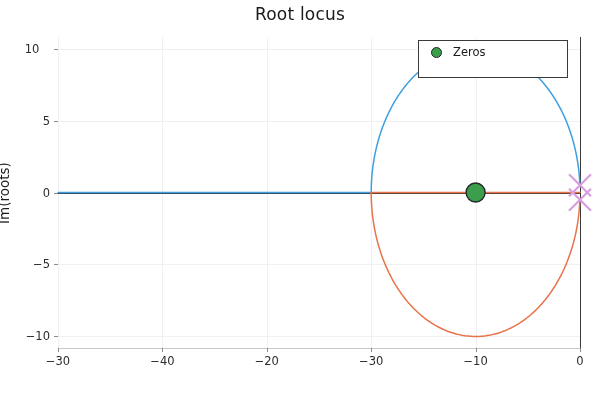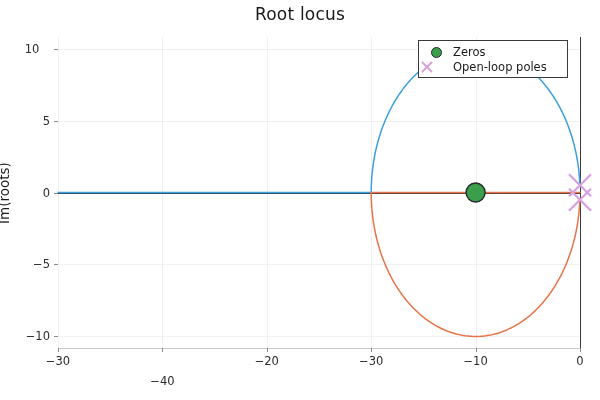--- a/index.html
+++ b/index.html
@@ -129,21 +129,21 @@
       </div>
     <div id="zero-axes">
         <div class="axis-zero-v" style="left: 522px; top: 0px; height: 311px;"></div>
         <div class="axis-zero-h" style="top: 155.5px; left: 0px; width: 522px;"></div>
       </div>
   </div>
 
   <div id="ticks-x">
       <div class="tick-x" style="left: 58px; top: 354px;">−30</div>
       <div class="tick-mark-x" style="left: 58px; top: 348px;"></div>
-      <div class="tick-x" style="left: 162.4px; top: 354px; margin-top: 20px;">−40</div>
+      <div class="tick-x" style="left: 162.4px; top: 354px;">−40</div>
       <div class="tick-mark-x" style="left: 162.4px; top: 348px;"></div>
       <div class="tick-x" style="left: 266.8px; top: 354px;">−20</div>
       <div class="tick-mark-x" style="left: 266.8px; top: 348px;"></div>
       <div class="tick-x" style="left: 371.2px; top: 354px;">−30</div>
       <div class="tick-mark-x" style="left: 371.2px; top: 348px;"></div>
       <div class="tick-x" style="left: 475.6px; top: 354px;">−10</div>
       <div class="tick-mark-x" style="left: 475.6px; top: 348px;"></div>
       <div class="tick-x" style="left: 580px; top: 354px;">0</div>
       <div class="tick-mark-x" style="left: 580px; top: 348px;"></div>
     </div>
@@ -178,23 +178,15 @@
       <circle cx="475.6" cy="192.5" r="9.5" fill="#3a9e4a" stroke="#24292e" stroke-width="1.4"></circle>
     </svg>
 
   <div class="legend">
     <div class="legend-row r0">
       <span class="legend-mark">
         <span class="dot-green"></span>
       </span>
       <span class="legend-text">Zeros</span>
     </div>
-    <div class="legend-row r1">
-      <span class="legend-mark">
-        <svg width="16" height="16" viewBox="0 0 16 16">
-          <path d="M3 3 L13 13 M13 3 L3 13" stroke="#d79fe0" stroke-width="1.8" fill="none"></path>
-        </svg>
-      </span>
-      <span class="legend-text">Open-loop poles</span>
-    </div>
   </div>
 
 </div>
 
 </body></html>

